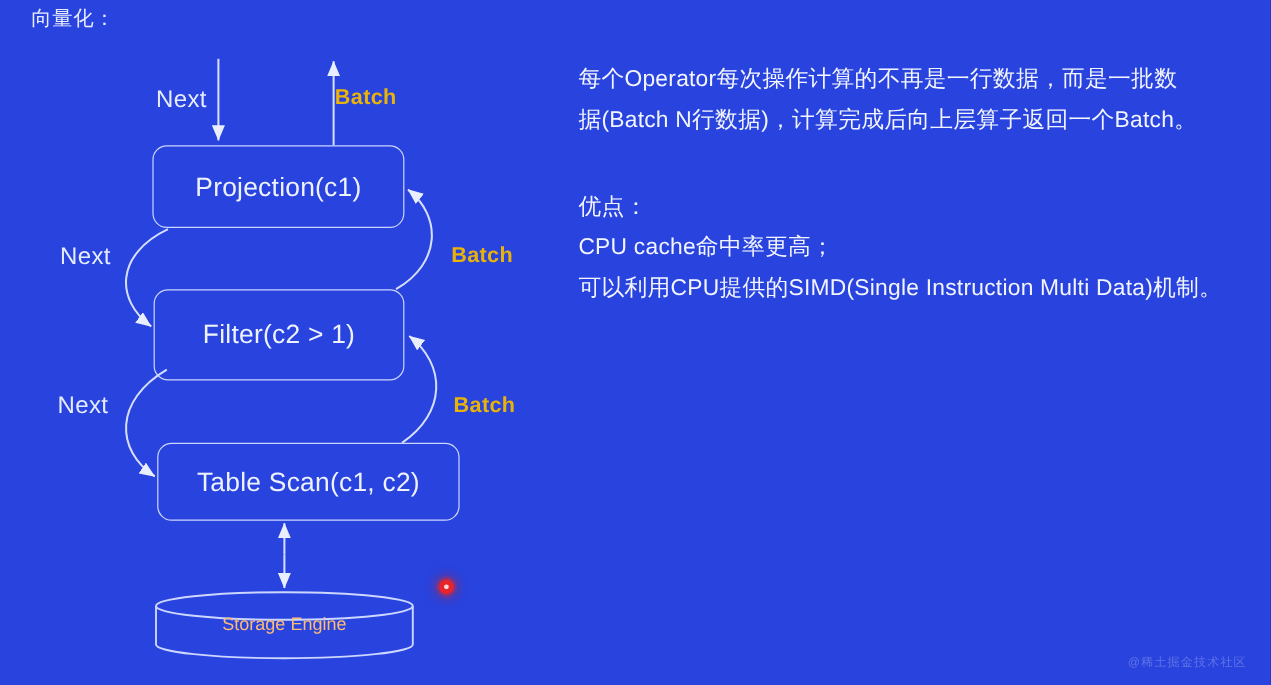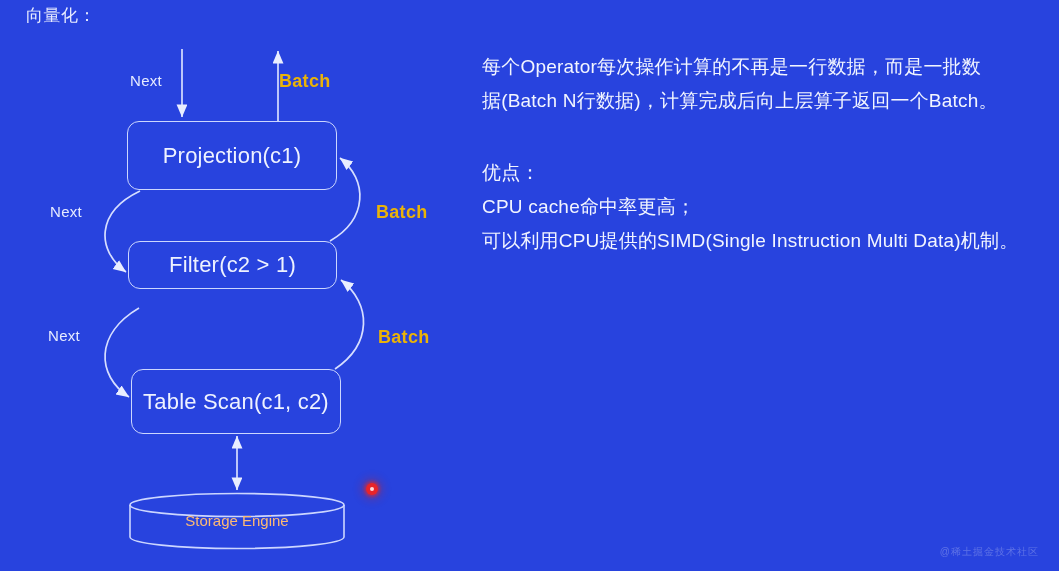--- a/index.html
+++ b/index.html
@@ -53,22 +53,22 @@
     background: transparent;
     display: flex;
     align-items: center;
     justify-content: center;
     color: #eef2ff;
     font-size: 22px;
     letter-spacing: 0.2px;
     white-space: nowrap;
   }
   #box-projection { left: 127px; top: 121px; width: 210px; height: 69px; }
-  #box-filter     { left: 128px; top: 241px; width: 209px; height: 48px; }
-  #box-tablescan  { left: 131px; top: 369px; width: 210px; height: 65px; }
+  #box-filter     { left: 128px; top: 241px; width: 209px; height: 76px; }
+  #box-tablescan  { left: 131px; top: 369px; width: 252px; height: 65px; }
 
   
   #storage-cylinder {
     position: absolute;
     left: 128px;
     top: 492px;
     width: 218px;
     height: 58px;
   }
   #storage-cylinder .cyl-svg {
@@ -86,21 +86,21 @@
     text-align: center;
     color: #fdba74;
     font-size: 15px;
     white-space: nowrap;
   }
 
   
   .edge-label {
     position: absolute;
     white-space: nowrap;
-    font-size: 15px;
+    font-size: 20px;
   }
   .label-next {
     color: #e6ebff;
     letter-spacing: 0.3px;
   }
   .label-batch {
     color: #eab308;
     font-weight: bold;
     letter-spacing: 0.3px;
   }

